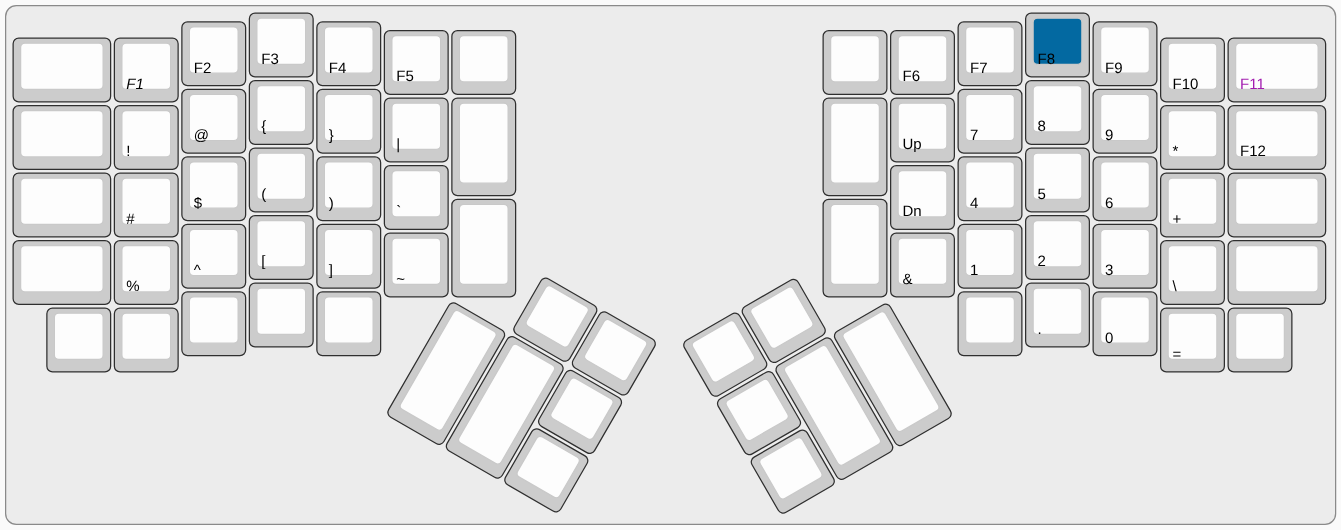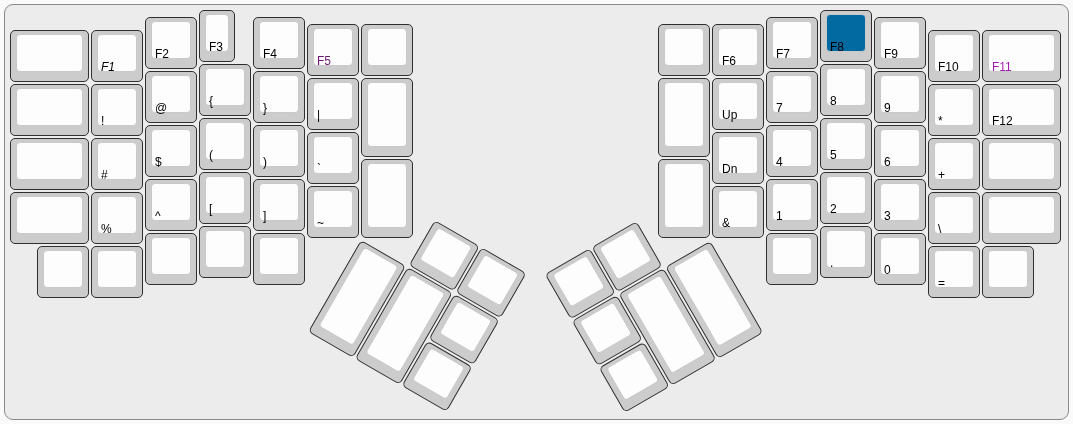--- a/index.html
+++ b/index.html
@@ -103,21 +103,21 @@
         </div>
       </div>
       <div class="key" style="left: 145px; top: 178.75px; width: 52px; height: 52px; background: rgb(204, 204, 204); border-color: rgb(47, 47, 47);">
         <div class="keytop" style="background: rgb(253, 253, 253);">
           <span class="legend" style="color: rgb(0, 0, 0);">^</span>
         </div>
       </div>
       <div class="key" style="left: 145px; top: 232.75px; width: 52px; height: 52px; background: rgb(204, 204, 204); border-color: rgb(47, 47, 47);">
         <div class="keytop" style="background: rgb(253, 253, 253);"></div>
       </div>
-      <div class="key" style="left: 199px; top: 10px; width: 36px; height: 52px; background: rgb(204, 204, 204); border-color: rgb(47, 47, 47);">
+      <div class="key" style="left: 199px; top: 10px; width: 52px; height: 52px; background: rgb(204, 204, 204); border-color: rgb(47, 47, 47);">
         <div class="keytop" style="background: rgb(253, 253, 253);">
           <span class="legend" style="color: rgb(0, 0, 0);">F3</span>
         </div>
       </div>
       <div class="key" style="left: 199px; top: 64px; width: 52px; height: 52px; background: rgb(204, 204, 204); border-color: rgb(47, 47, 47);">
         <div class="keytop" style="background: rgb(253, 253, 253);">
           <span class="legend" style="color: rgb(0, 0, 0);">{</span>
         </div>
       </div>
       <div class="key" style="left: 199px; top: 118px; width: 52px; height: 52px; background: rgb(204, 204, 204); border-color: rgb(47, 47, 47);">
@@ -151,21 +151,21 @@
       <div class="key" style="left: 253px; top: 178.75px; width: 52px; height: 52px; background: rgb(204, 204, 204); border-color: rgb(47, 47, 47);">
         <div class="keytop" style="background: rgb(253, 253, 253);">
           <span class="legend" style="color: rgb(0, 0, 0);">]</span>
         </div>
       </div>
       <div class="key" style="left: 253px; top: 232.75px; width: 52px; height: 52px; background: rgb(204, 204, 204); border-color: rgb(47, 47, 47);">
         <div class="keytop" style="background: rgb(253, 253, 253);"></div>
       </div>
       <div class="key" style="left: 307px; top: 23.5px; width: 52px; height: 52px; background: rgb(204, 204, 204); border-color: rgb(47, 47, 47);">
         <div class="keytop" style="background: rgb(253, 253, 253);">
-          <span class="legend" style="color: #701a75;">F5</span>
+          <span class="legend" style="color: #000000;">F5</span>
         </div>
       </div>
       <div class="key" style="left: 307px; top: 77.5px; width: 52px; height: 52px; background: rgb(204, 204, 204); border-color: rgb(47, 47, 47);">
         <div class="keytop" style="background: rgb(253, 253, 253);">
           <span class="legend" style="color: rgb(0, 0, 0);">|</span>
         </div>
       </div>
       <div class="key" style="left: 307px; top: 131.5px; width: 52px; height: 52px; background: rgb(204, 204, 204); border-color: rgb(47, 47, 47);">
         <div class="keytop" style="background: rgb(253, 253, 253);">
           <span class="legend" style="color: rgb(0, 0, 0);">`</span>

